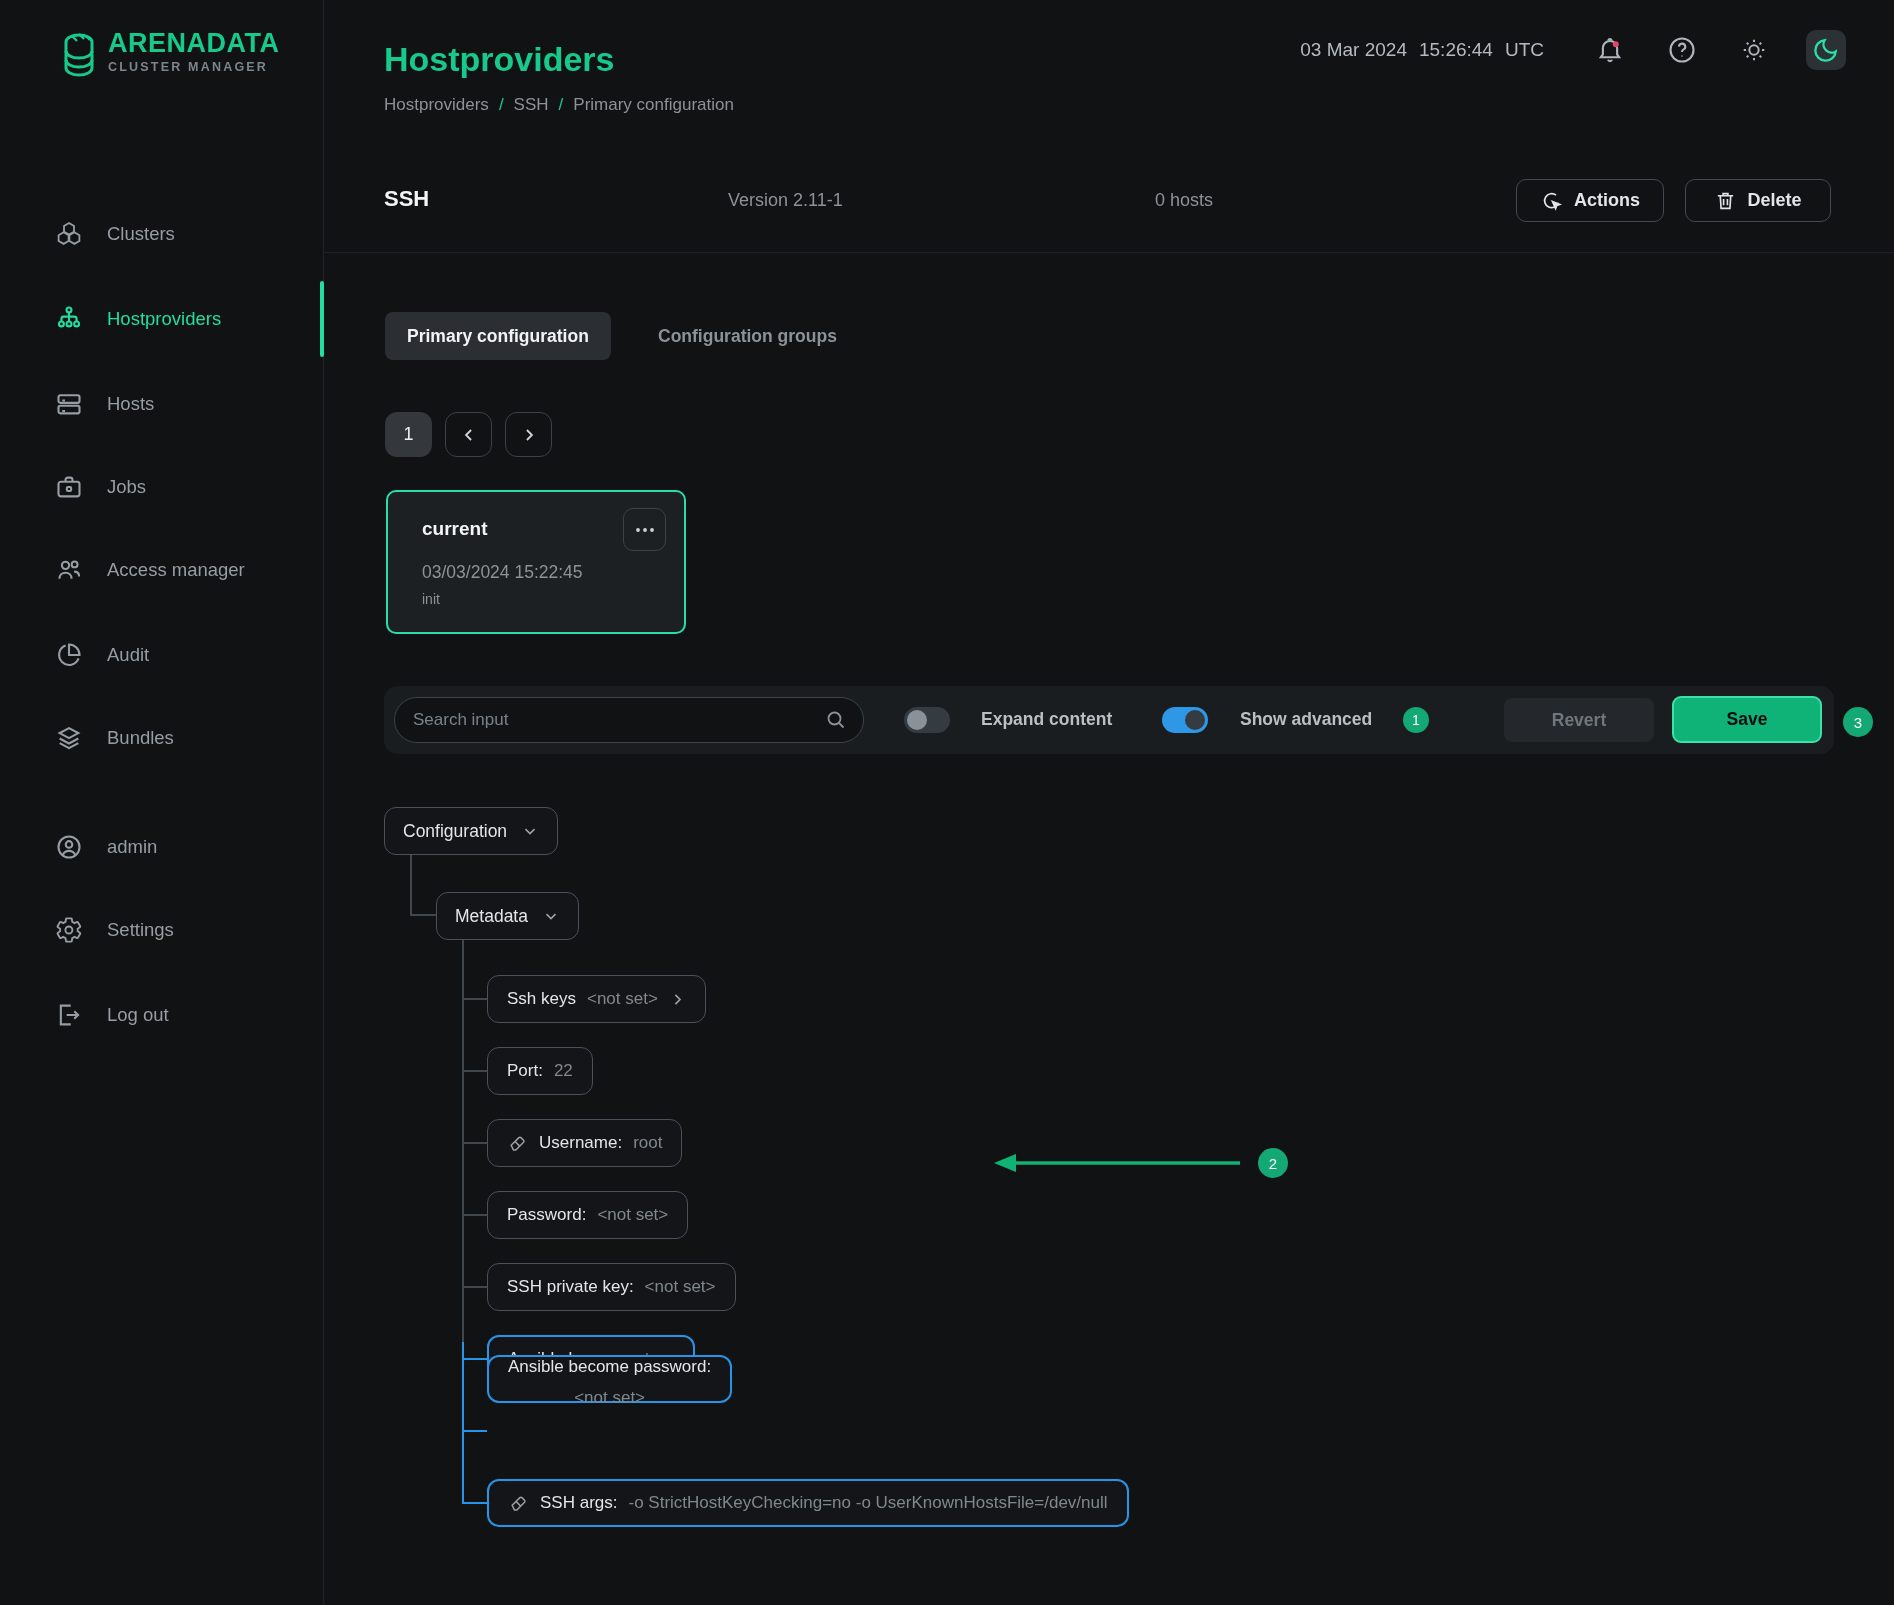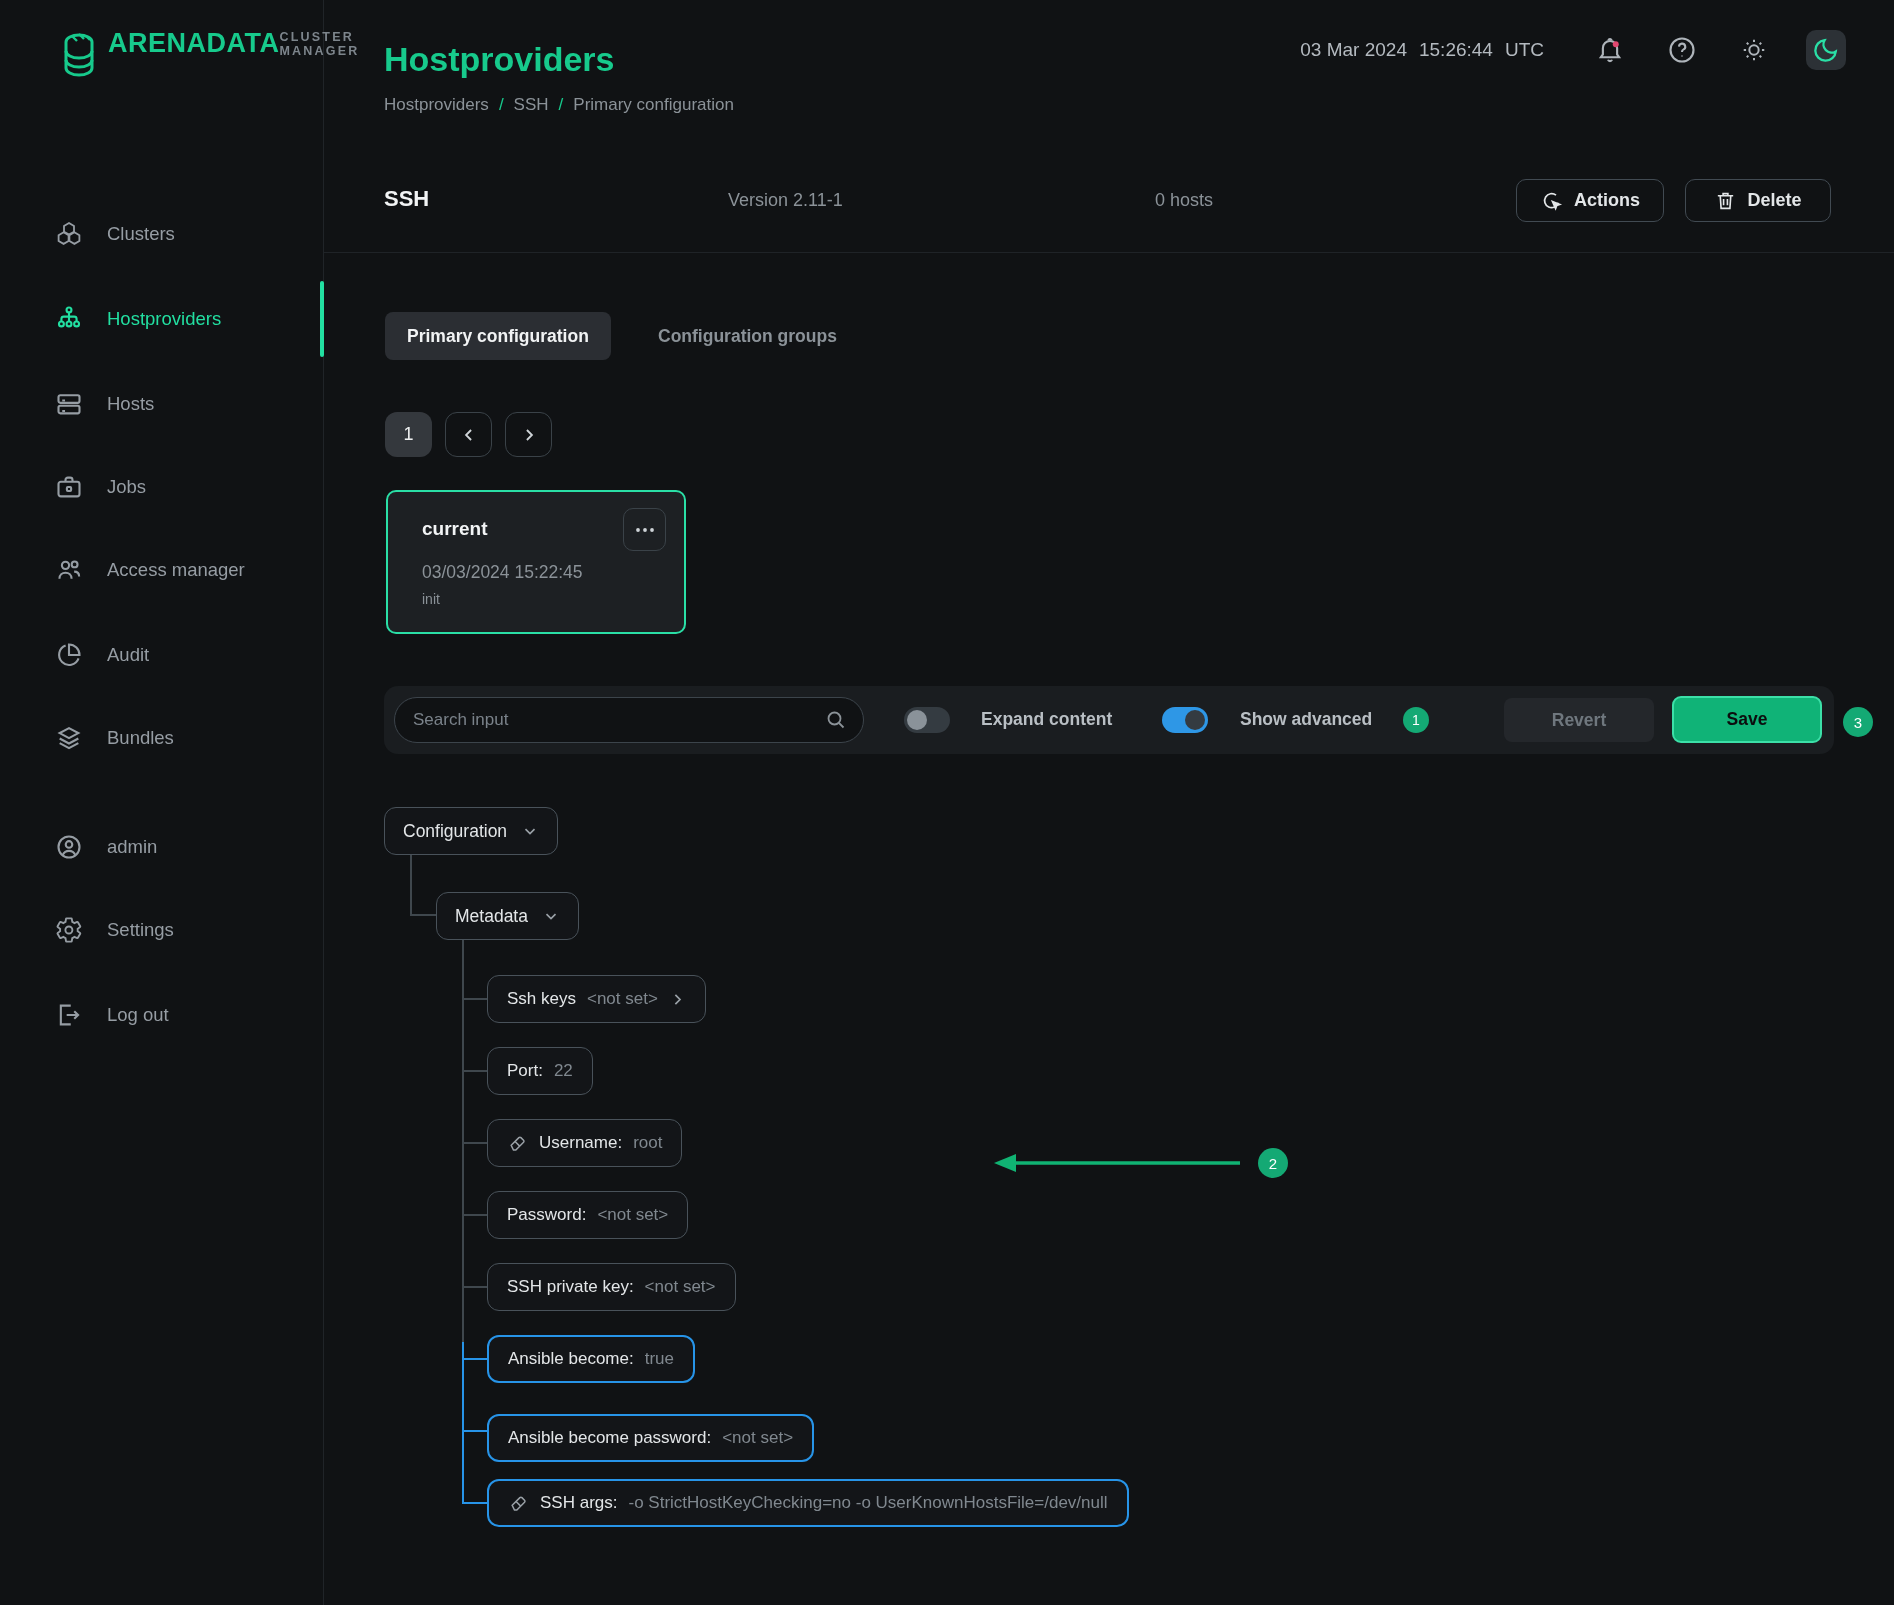--- a/index.html
+++ b/index.html
@@ -3,21 +3,21 @@
 <meta charset="utf-8">
 <style>
   * { margin:0; padding:0; box-sizing:border-box; }
   html,body { background:#0d0e10; }
   body { font-family:"Liberation Sans", sans-serif; }
   #app { position:relative; width:1894px; height:1605px; background:#101214; overflow:hidden; }
 
   
   .sidebar { position:absolute; left:0; top:0; width:324px; height:1605px; background:#101214; border-right:1px solid #202428; }
   .logo { position:absolute; left:58px; top:28px; display:flex; align-items:flex-start; gap:8px; }
-  .logo-text-wrap { display:flex; }
+  .logo-text-wrap { display:flex; flex-direction:column; }
   .logo-name { color:#17ca8c; font-size:27px; font-weight:700; letter-spacing:.5px; line-height:30px; }
   .logo-sub { color:#7d858c; font-size:12.5px; font-weight:700; letter-spacing:2.2px; margin-top:2px; }
   .nav-item { position:absolute; left:0; width:324px; height:58px; display:flex; align-items:center; gap:24px; padding-left:55px; cursor:pointer; color:#969da4; font-size:18.5px; }
   .nav-item .nav-icon { width:28px; height:28px; display:flex; align-items:center; justify-content:center; }
   .nav-item.active { color:#22dfa1; }
   .nav-indicator { position:absolute; left:320px; top:281px; width:4px; height:76px; background:#22dfa1; border-radius:2px; }
 
   
   .page-title { position:absolute; left:384px; top:40px; font-size:34px; font-weight:700; color:#17ca8c; }
   .breadcrumb { position:absolute; left:384px; top:95px; font-size:17px; color:#8b9298; display:flex; gap:10px; }
@@ -410,21 +410,21 @@
   <div class="leaf" style="top:1263px;">
     <span>SSH private key:</span>
     <span class="val">&lt;not set&gt;</span>
   </div>
 
   <div class="leaf blue" style="top:1335px;">
     <span>Ansible become:</span>
     <span class="val">true</span>
   </div>
 
-  <div class="leaf blue" style="top:1414px;">
+  <div class="leaf blue" style="top:1355px;flex-direction:column;">
     <span>Ansible become password:</span>
     <span class="val">&lt;not set&gt;</span>
   </div>
 
   <div class="leaf blue" style="top:1479px;">
     <span>
       <svg width="21" height="21" viewBox="0 0 24 24" fill="none" stroke="#9aa1a7" stroke-width="1.7">
         <path d="M4.8 14.1 L13.6 5.3 a1.6 1.6 0 0 1 2.3 0 l3 3 a1.6 1.6 0 0 1 0 2.3 L10.1 19.4 H7.4 Z"></path>
         <path d="M9.2 9.7 l5.3 5.3"></path>
       </svg>

